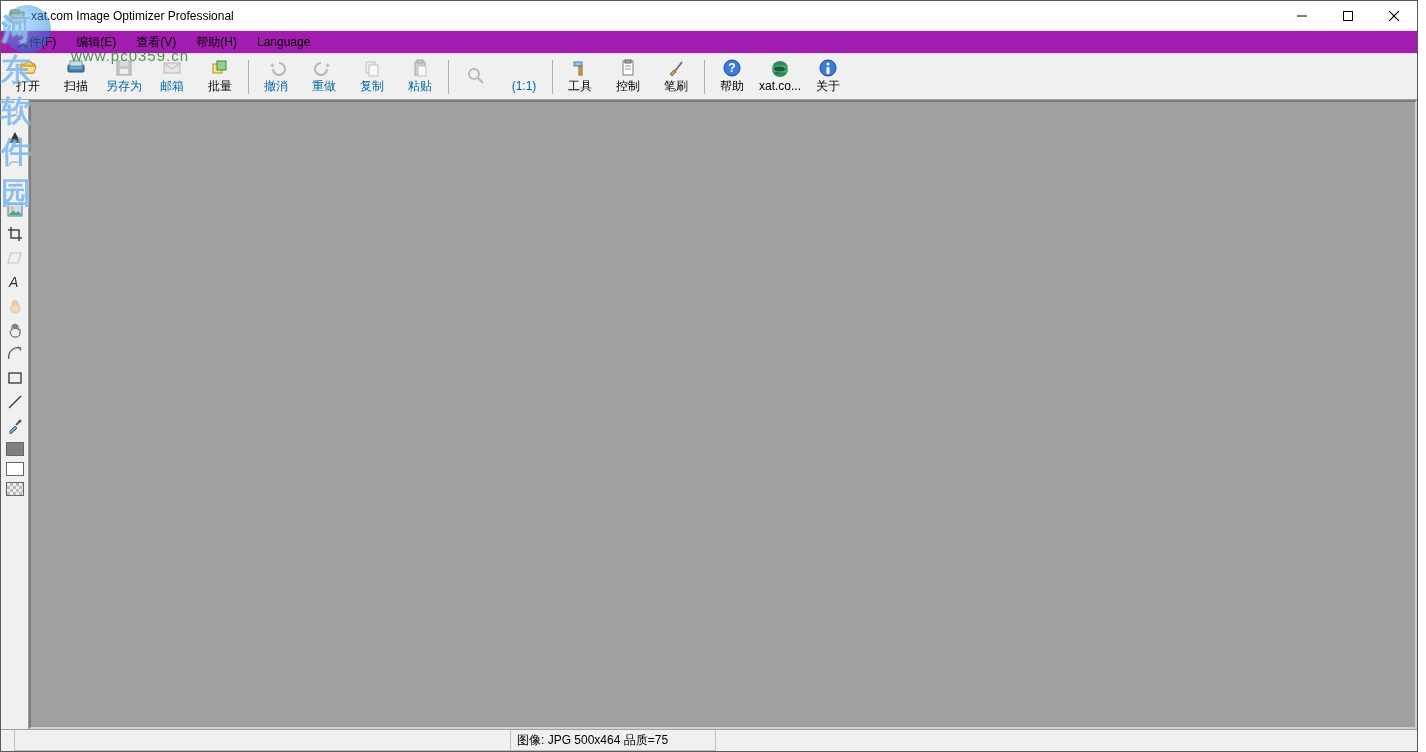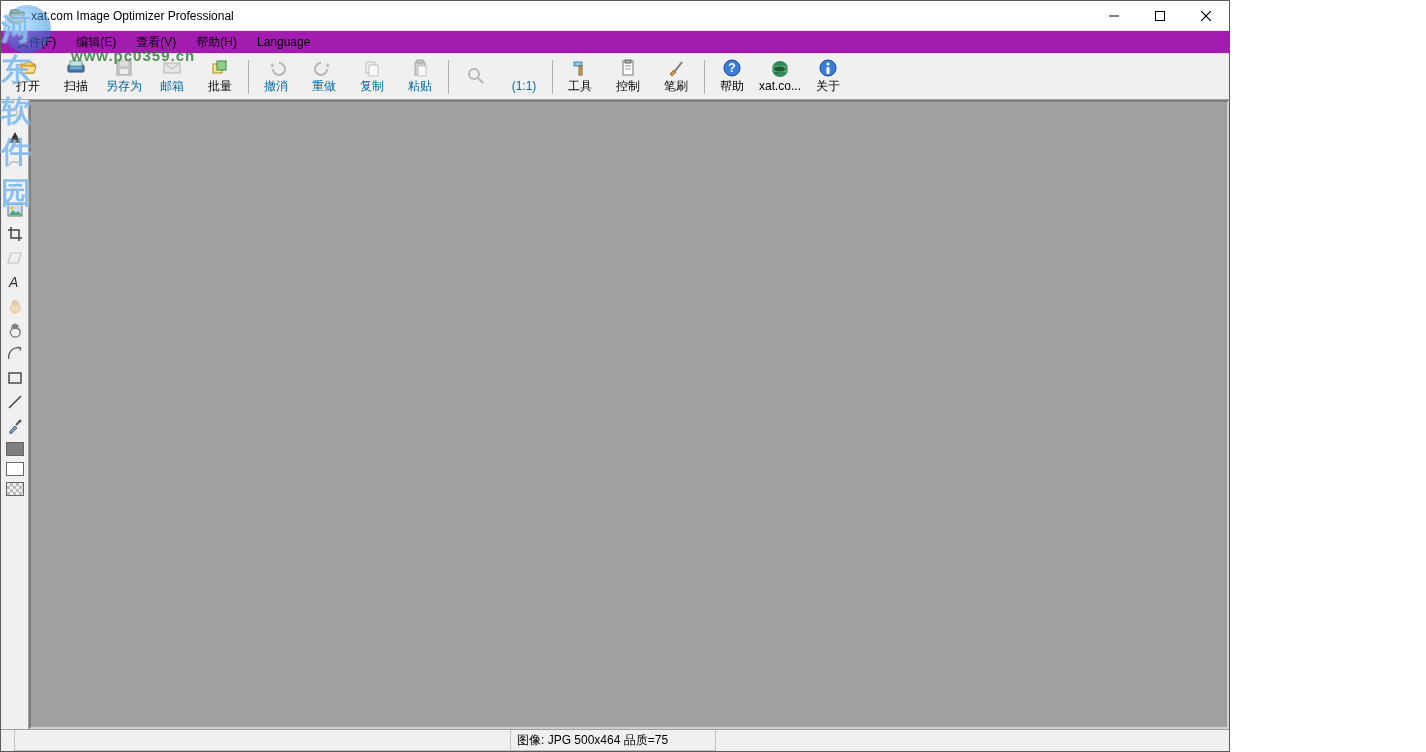--- a/index.html
+++ b/index.html
@@ -1,18 +1,18 @@
 <!DOCTYPE html>
 <html><head>
 <meta charset="utf-8">
 <style>
 * { margin: 0; padding: 0; box-sizing: border-box; font-family: "Microsoft YaHei", "SimSun", Tahoma, sans-serif; }
 html, body { width: 100%; height: 100%; overflow: hidden; background: #fff; }
 
-.window { width: 1230px; height: 752px; display: flex; flex-direction: column; background: #fff; border: 1px solid #5a5a5a; position: relative; }
+.window { width: 1418px; height: 752px; display: flex; flex-direction: column; background: #fff; border: 1px solid #5a5a5a; position: relative; }
 
 
 .titlebar { height: 30px; display: flex; align-items: center; background: #fff; border-bottom: 1px solid #e5e5e5; }
 .titlebar .app-icon { width: 16px; height: 16px; margin: 0 6px 0 8px; }
 .titlebar .title { font-size: 12px; color: #000; flex: 1; white-space: nowrap; }
 .win-controls { display: flex; height: 100%; }
 .win-btn { width: 46px; height: 100%; display: flex; align-items: center; justify-content: center; background: transparent; border: none; cursor: pointer; }
 .win-btn svg { width: 10px; height: 10px; }
 
 
@@ -44,21 +44,21 @@
 
 .statusbar { height: 22px; display: flex; align-items: stretch; font-size: 12px; background: #f0f0f0; border-top: 1px solid #a0a0a0; padding-left: 13px; }
 .status-cell { border: 1px solid #c0c0c0; border-top: none; padding: 2px 6px; display: flex; align-items: center; white-space: nowrap; color: #000; }
 .status-cell.spacer0 { width: 496px; border-right: none; }
 .status-cell.img { width: 206px; }
 .status-cell.opt { flex: 1; }
 
 
 .watermark { position: absolute; left: 0; top: 0; pointer-events: none; }
 .wm-main { position: absolute; left: 0; top: 8px; font-size: 30px; font-weight: bold; letter-spacing: 2px; color: rgba(46,140,230,0.55); text-shadow: 0 0 2px #fff; }
-.wm-url { position: absolute; left: 70px; top: 46px; font-size: 15px; font-weight: bold; color: rgba(42,118,47,0.8); letter-spacing: 1px; }
+.wm-url { position: absolute; left: 70px; top: 46px; font-size: 15px; font-weight: normal; color: rgba(42,118,47,0.8); letter-spacing: 1px; }
 .wm-logo { position: absolute; left: 2px; top: 4px; width: 48px; height: 48px; border-radius: 50%; background: radial-gradient(circle at 35% 35%, #6fc3ff 0%, #1b7fd4 70%); opacity: 0.5; }
 
 </style>
 </head>
 <body>
 
 <div class="window">
 
   <div class="titlebar">
     <span class="app-icon">

